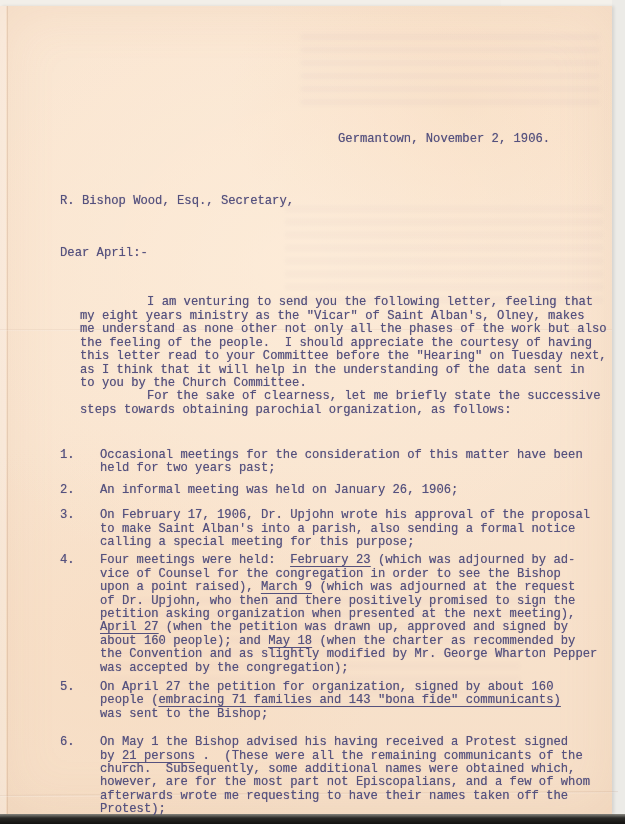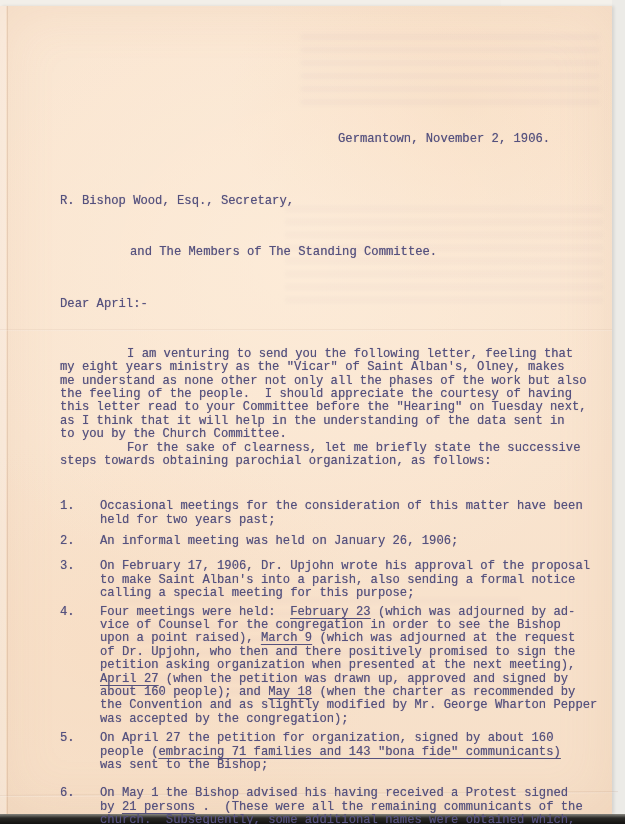--- a/index.html
+++ b/index.html
@@ -45,21 +45,21 @@
   .content{
     position:absolute;left:60px;top:100px;width:530px;
     font-size:12.2px;line-height:13.4px;color:#55517e;
     white-space:pre;
     text-shadow:0 0 0.7px rgba(85,81,126,0.65);
   }
   .dateline{padding-left:278px;}
   .addr1{margin-top:22px;}
   .addr2{margin-top:11px;padding-left:70px;}
   .salutation{margin-top:12px;}
-  #paragraphs{margin-top:9px;}
+  #paragraphs{margin-top:9px;margin-left:20px;}
   .para{text-indent:67px;}
   .item{display:flex;}
   .item .num{flex:0 0 40px;}
   .item:nth-of-type(1){margin-top:5px;}
   .item:nth-of-type(2){margin-top:8px;}
   .item:nth-of-type(3){margin-top:12px;}
   .item:nth-of-type(4){margin-top:5px;}
   .item:nth-of-type(5){margin-top:6px;}
   .item:nth-of-type(6){margin-top:15px;}
   .item:nth-of-type(7){margin-top:5px;}
@@ -79,19 +79,18 @@
     <div class="crease-v"></div>
     <div class="crease-h1"></div>
     <div class="crease-h2"></div>
     <div class="smudge s1"></div>
     <div class="smudge s2"></div>
     <div class="smudge s3"></div>
 
     <div class="content">
       <div class="dateline">Germantown, November 2, 1906.</div>
       <div class="addr1">R. Bishop Wood, Esq., Secretary,</div>
-      <div class="addr2">and The Members of The Standing Committee.</div>
       <div class="salutation">Dear April:-</div>
       <div id="paragraphs"><div class="para">I am venturing to send you the following letter, feeling that<br>my eight years ministry as the "Vicar" of Saint Alban's, Olney, makes<br>me understand as none other not only all the phases of the work but also<br>the feeling of the people.  I should appreciate the courtesy of having<br>this letter read to your Committee before the "Hearing" on Tuesday next,<br>as I think that it will help in the understanding of the data sent in<br>to you by the Church Committee.</div><div class="para">For the sake of clearness, let me briefly state the successive<br>steps towards obtaining parochial organization, as follows:</div></div>
       <div id="items"><div class="item"><div class="num">1.</div><div class="item-text">Occasional meetings for the consideration of this matter have been<br>held for two years past;</div></div><div class="item"><div class="num">2.</div><div class="item-text">An informal meeting was held on January 26, 1906;</div></div><div class="item"><div class="num">3.</div><div class="item-text">On February 17, 1906, Dr. Upjohn wrote his approval of the proposal<br>to make Saint Alban's into a parish, also sending a formal notice<br>calling a special meeting for this purpose;</div></div><div class="item"><div class="num">4.</div><div class="item-text"><span>Four meetings were held:  </span><span class="u">February 23</span><span> (which was adjourned by ad-</span><br>vice of Counsel for the congregation in order to see the Bishop<br><span>upon a point raised), </span><span class="u">March 9</span><span> (which was adjourned at the request</span><br>of Dr. Upjohn, who then and there positively promised to sign the<br>petition asking organization when presented at the next meeting),<br><span class="u">April 27</span><span> (when the petition was drawn up, approved and signed by</span><br><span>about 160 people); and </span><span class="u">May 18</span><span> (when the charter as recommended by</span><br>the Convention and as slightly modified by Mr. George Wharton Pepper<br>was accepted by the congregation);</div></div><div class="item"><div class="num">5.</div><div class="item-text">On April 27 the petition for organization, signed by about 160<br><span>people (</span><span class="u">embracing 71 families and 143 "bona fide" communicants)</span><br>was sent to the Bishop;</div></div><div class="item"><div class="num">6.</div><div class="item-text">On May 1 the Bishop advised his having received a Protest signed<br><span>by </span><span class="u">21 persons</span><span> .  (These were all the remaining communicants of the</span><br>church.  Subsequently, some additional names were obtained which,<br>however, are for the most part not Episcopalians, and a few of whom<br>afterwards wrote me requesting to have their names taken off the<br>Protest);</div></div></div>
     </div>
   </div>
 </div>
 
 </body></html>

